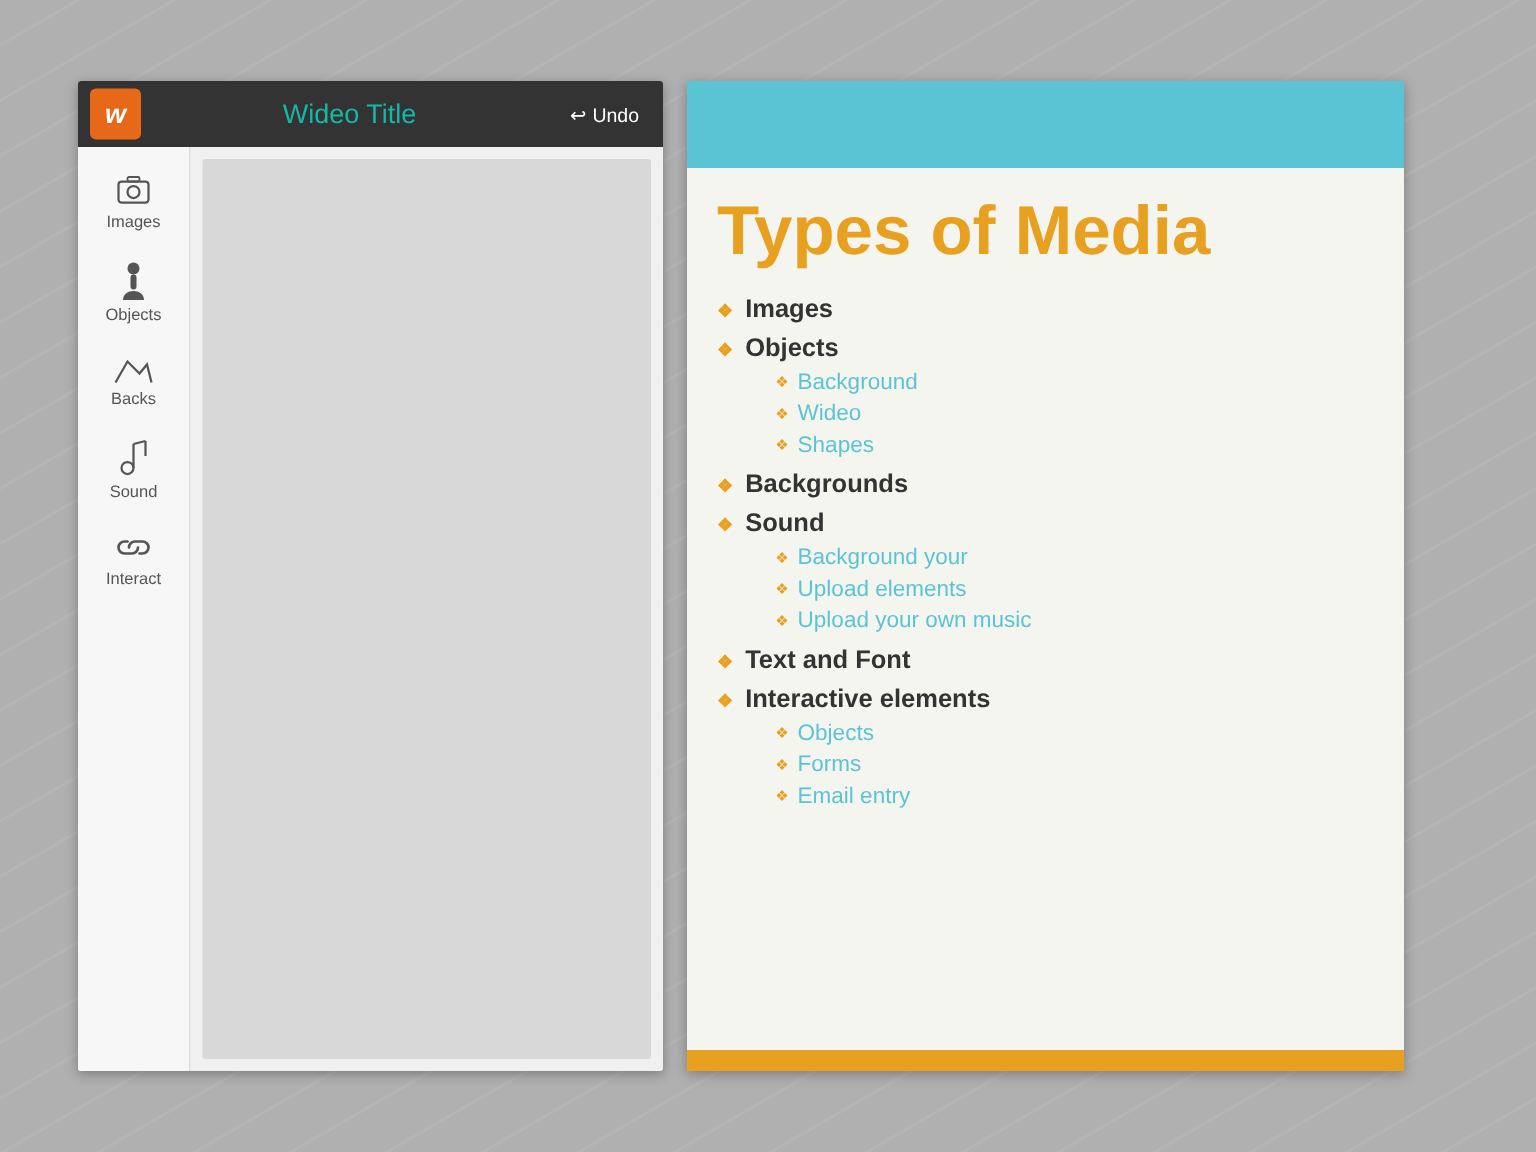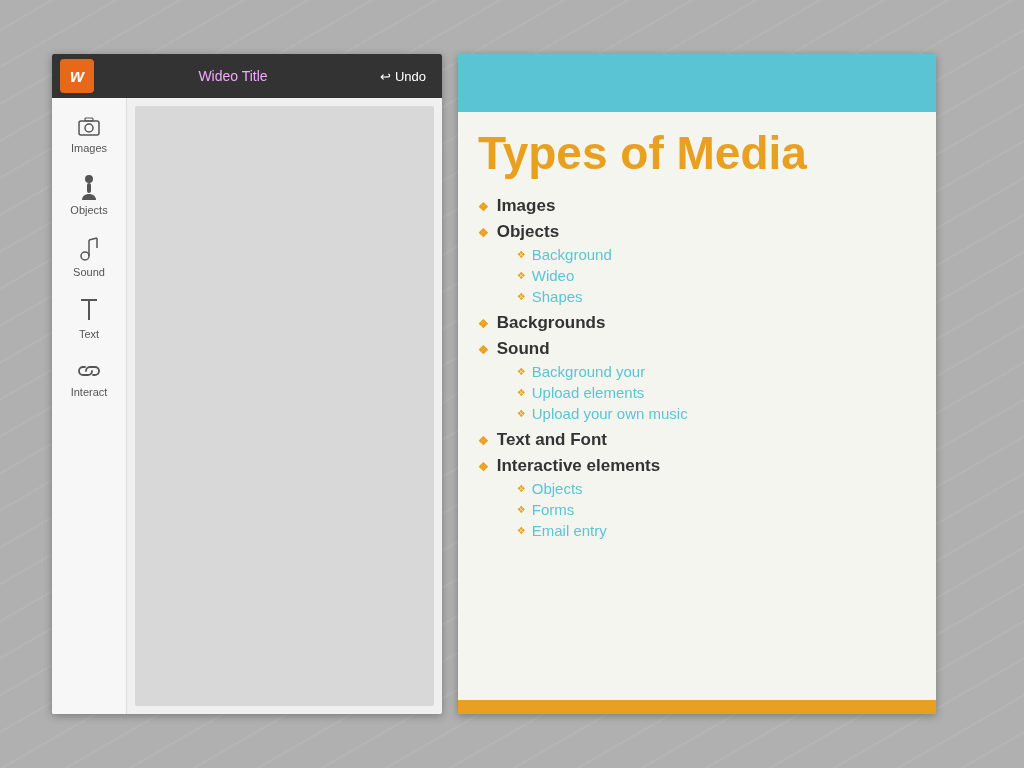--- a/index.html
+++ b/index.html
@@ -66,22 +66,22 @@
       height: 34px;
       border-radius: 4px;
       display: flex;
       align-items: center;
       justify-content: center;
       font-style: italic;
     }
 
     .title-area {
       flex: 1;
-      color: #f0abfc;
-      font-size: 14px;
+      color: #14b8a6;
+      font-size: 18px;
       font-weight: 500;
       text-align: center;
     }
 
     .undo-btn {
       color: white;
       font-size: 13px;
       display: flex;
       align-items: center;
       gap: 4px;
@@ -254,42 +254,41 @@
           <span class="icon">
             <svg width="18" height="26" viewBox="0 0 18 26" fill="#555">
               <circle cx="9" cy="5" r="4" fill="#555"></circle>
               <path d="M2 26 C2 18 16 18 16 26" fill="#555"></path>
               <rect x="7" y="9" width="4" height="10" rx="2" fill="#555"></rect>
             </svg>
           </span>
           <span>Objects</span>
         </div>
 
+        <div class="sidebar-item">
+          <span class="icon">
+            <svg width="26" height="20" viewBox="0 0 26 20" fill="none">
+              <polyline points="1,19 9,5 17,13 22,7 25,19" stroke="#555" stroke-width="1.5" fill="none"></polyline>
+            </svg>
+          </span>
+          <span>Backs</span>
+        </div>
 
         <div class="sidebar-item">
           <span class="icon">
             <svg width="20" height="26" viewBox="0 0 20 26" fill="none">
               <path d="M6 20 C6 22.2 4.2 24 2 24 C-0.2 24 -2 22.2 -2 20 C-2 17.8 -0.2 16 2 16 C4.2 16 6 17.8 6 20Z" transform="translate(4,0)" stroke="#555" stroke-width="1.5" fill="none"></path>
               <line x1="10" y1="20" x2="10" y2="4" stroke="#555" stroke-width="1.5"></line>
               <line x1="10" y1="4" x2="18" y2="2" stroke="#555" stroke-width="1.5"></line>
               <line x1="18" y1="2" x2="18" y2="12" stroke="#555" stroke-width="1.5"></line>
             </svg>
           </span>
           <span>Sound</span>
         </div>
 
-        <div class="sidebar-item">
-          <span class="icon">
-            <svg width="18" height="26" viewBox="0 0 18 26" fill="none">
-              <line x1="9" y1="2" x2="9" y2="22" stroke="#555" stroke-width="2"></line>
-              <line x1="1" y1="2" x2="17" y2="2" stroke="#555" stroke-width="2"></line>
-            </svg>
-          </span>
-          <span>Text</span>
-        </div>
 
         <div class="sidebar-item">
           <span class="icon">
             <svg width="26" height="22" viewBox="0 0 26 22" fill="none">
               <path d="M10 11 C10 8.8 11.8 7 14 7 L19 7 C21.2 7 23 8.8 23 11 C23 13.2 21.2 15 19 15 L17 15" stroke="#555" stroke-width="1.8" fill="none" stroke-linecap="round"></path>
               <path d="M16 11 C16 13.2 14.2 15 12 15 L7 15 C4.8 15 3 13.2 3 11 C3 8.8 4.8 7 7 7 L9 7" stroke="#555" stroke-width="1.8" fill="none" stroke-linecap="round"></path>
             </svg>
           </span>
           <span>Interact</span>
         </div>

